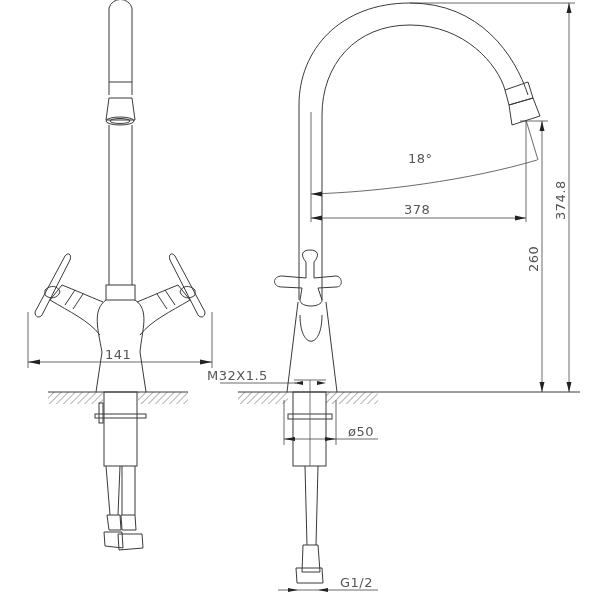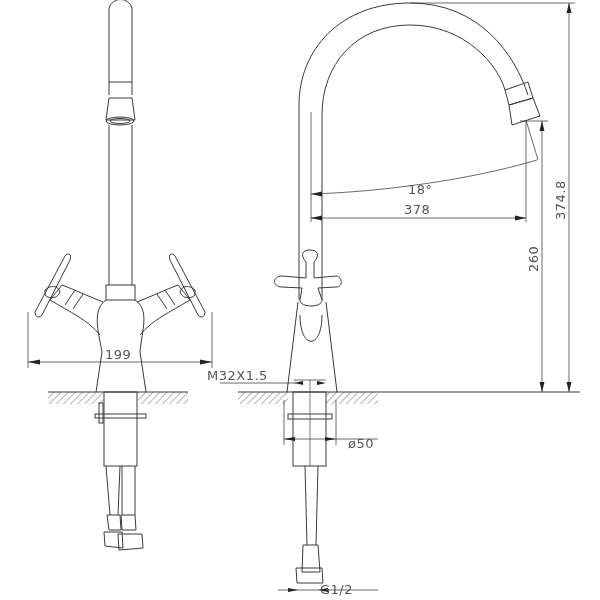--- a/index.html
+++ b/index.html
@@ -121,21 +121,21 @@
       <polygon class="arr" points="542,121 539.5,131 544.5,131"></polygon>
       <polygon class="arr" points="542,392 539.5,382 544.5,382"></polygon>
 
       <line class="dim" x1="410" y1="3" x2="575" y2="3"></line>
       <line class="dim" x1="569" y1="3" x2="569" y2="392"></line>
       <polygon class="arr" points="569,3 566.5,13 571.5,13"></polygon>
       <polygon class="arr" points="569,392 566.5,382 571.5,382"></polygon>
     </g>
   </svg>
 
-  <span class="lbl" style="left:105px;top:348px;">199</span>
-  <span class="lbl" style="left:408px;top:183px;text-align:center;">18°</span>
+  <span class="lbl" style="left:105px;top:348px;">141</span>
+  <span class="lbl" style="left:408px;top:152px;text-align:center;">18°</span>
   <span class="lbl" style="left:404px;top:203px;">378</span>
   <span class="lbl rot" style="left:527px;top:272px;">260</span>
   <span class="lbl rot" style="left:554px;top:220px;">374.8</span>
   <span class="lbl" style="left:207px;top:369px;">M32X1.5</span>
-  <span class="lbl" style="left:348px;top:425px;margin-top:12px;">ø50</span>
-  <span class="lbl" style="left:320px;top:576px;margin-top:7px;">G1/2</span>
+  <span class="lbl" style="left:348px;top:425px;">ø50</span>
+  <span class="lbl" style="left:340px;top:576px;">G1/2</span>
 </div>
 
 </body></html>

